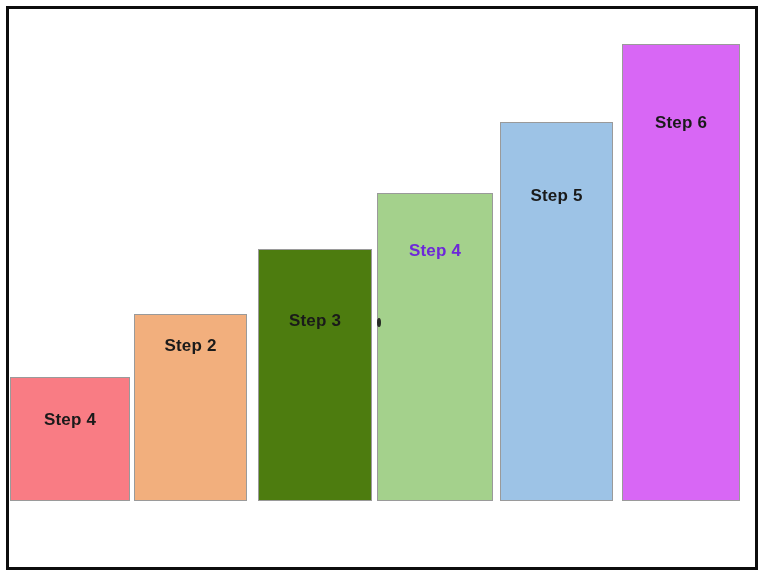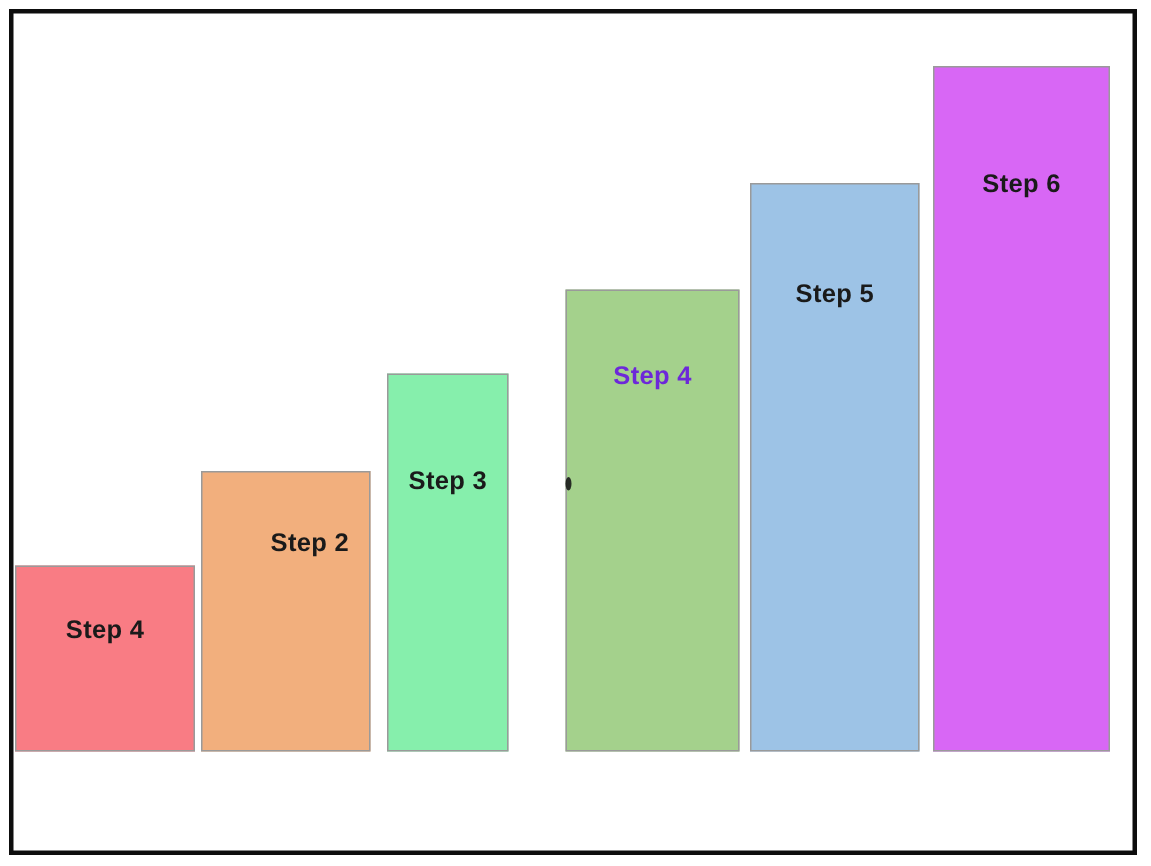--- a/index.html
+++ b/index.html
@@ -76,24 +76,24 @@
 
   <div id="frame" style="border-color: rgb(13, 13, 13);"></div>
 
   <div id="chart-area">
 
     <div class="bar" style="left: 10px; top: 377px; width: 120px; height: 124px; background: rgb(249, 124, 132); border-color: rgb(154, 154, 154);">
       <span class="bar-label" style="top: 33px; left: 0px; color: rgb(26, 26, 26);">Step 4</span>
     </div>
 
     <div class="bar" style="left: 134px; top: 314px; width: 113px; height: 187px; background: rgb(242, 175, 125); border-color: rgb(154, 154, 154);">
-      <span class="bar-label" style="top: 38px; left: 0px; color: rgb(26, 26, 26); padding-left: 16px;">Step 2</span>
+      <span class="bar-label" style="top: 22px; left: 0px; color: rgb(26, 26, 26);">Step 2</span>
     </div>
 
-    <div class="bar" style="left: 258px; top: 249px; width: 81px; height: 252px; background: #86efac; border-color: rgb(154, 154, 154);">
+    <div class="bar" style="left: 258px; top: 249px; width: 114px; height: 252px; background: #4d7c0f; border-color: rgb(154, 154, 154);">
       <span class="bar-label" style="top: 62px; left: 0px; color: rgb(26, 26, 26);">Step 3</span>
     </div>
 
     <div class="bar" style="left: 377px; top: 193px; width: 116px; height: 308px; background: rgb(164, 209, 140); border-color: rgb(154, 154, 154);">
       <span class="bar-label" style="top: 48px; left: 0px; color: #6d28d9;">Step 4</span>
     </div>
 
     <div class="bar" style="left: 500px; top: 122px; width: 113px; height: 379px; background: rgb(157, 195, 230); border-color: rgb(154, 154, 154);">
       <span class="bar-label" style="top: 64px; left: 0px; color: rgb(26, 26, 26);">Step 5</span>
     </div>

